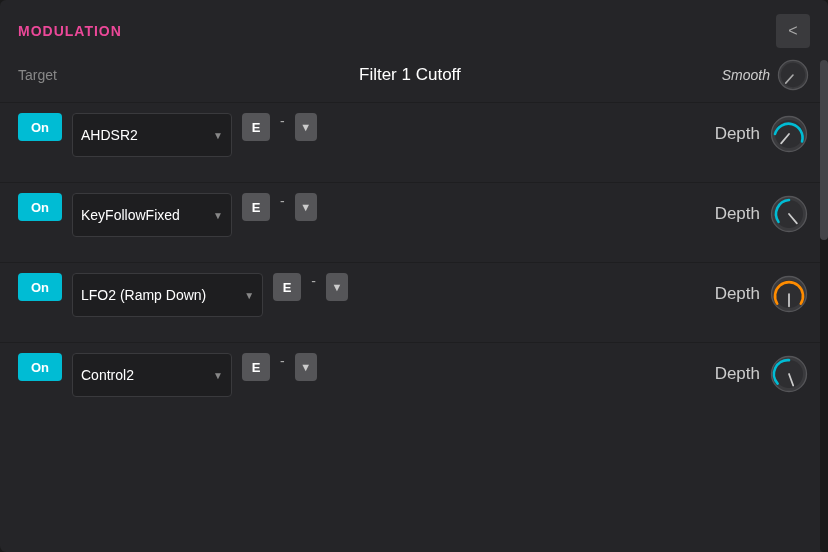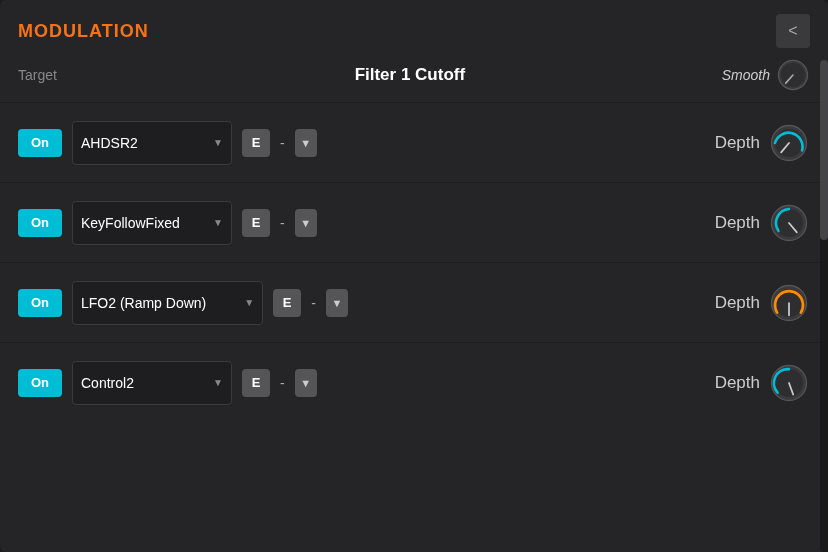--- a/index.html
+++ b/index.html
@@ -22,22 +22,22 @@
       padding: 0;
       position: relative;
     }
     .header {
       display: flex;
       align-items: center;
       justify-content: space-between;
       padding: 14px 18px 10px 18px;
     }
     .title {
-      color: #f97316;
-      font-size: 18px;
+      color: #ec4899;
+      font-size: 14px;
       font-weight: bold;
       letter-spacing: 1px;
     }
     .collapse-btn {
       background: #3a3a3d;
       border: none;
       color: #aaaaaa;
       font-size: 16px;
       width: 34px;
       height: 34px;
@@ -54,21 +54,21 @@
       gap: 22px;
     }
     .target-label {
       color: #888888;
       font-size: 14px;
       min-width: 50px;
     }
     .filter-name {
       color: #ffffff;
       font-size: 17px;
-      font-weight: bold;
+      font-weight: normal;
       flex: 1;
       text-align: center;
       margin-left: 30px;
     }
     .smooth-label {
       color: #cccccc;
       font-size: 14px;
       font-style: italic;
     }
     .smooth-knob-area {
@@ -79,21 +79,21 @@
     
     .mod-rows {
       display: flex;
       flex-direction: column;
       flex: 1;
       padding: 0 0 0 0;
       overflow: hidden;
     }
     .mod-row {
       display: flex;
-      align-items: center;
+      align-items: flex-start;
       padding: 10px 18px;
       border-top: 1px solid #1e1e20;
       gap: 10px;
       height: 80px;
     }
     .on-btn {
       background: #00bcd4;
       border: none;
       color: #ffffff;
       font-size: 13px;

